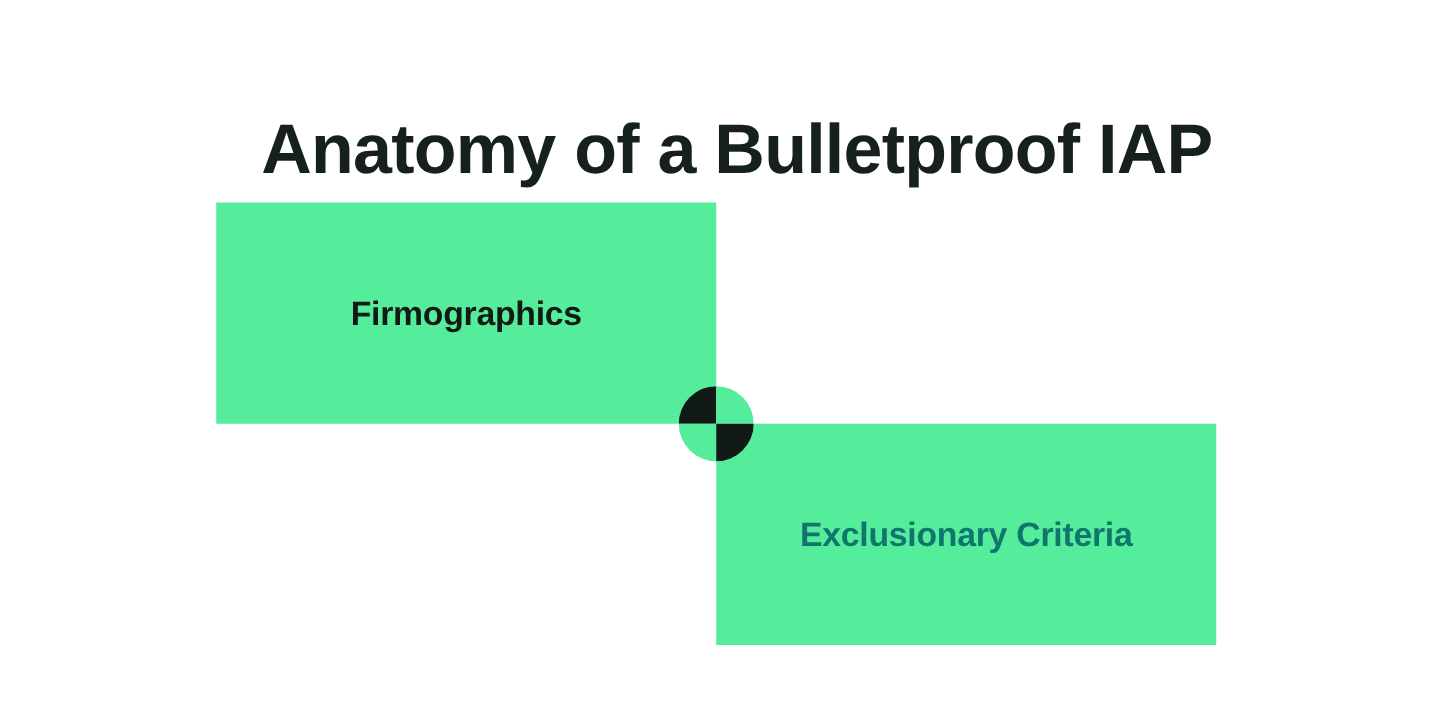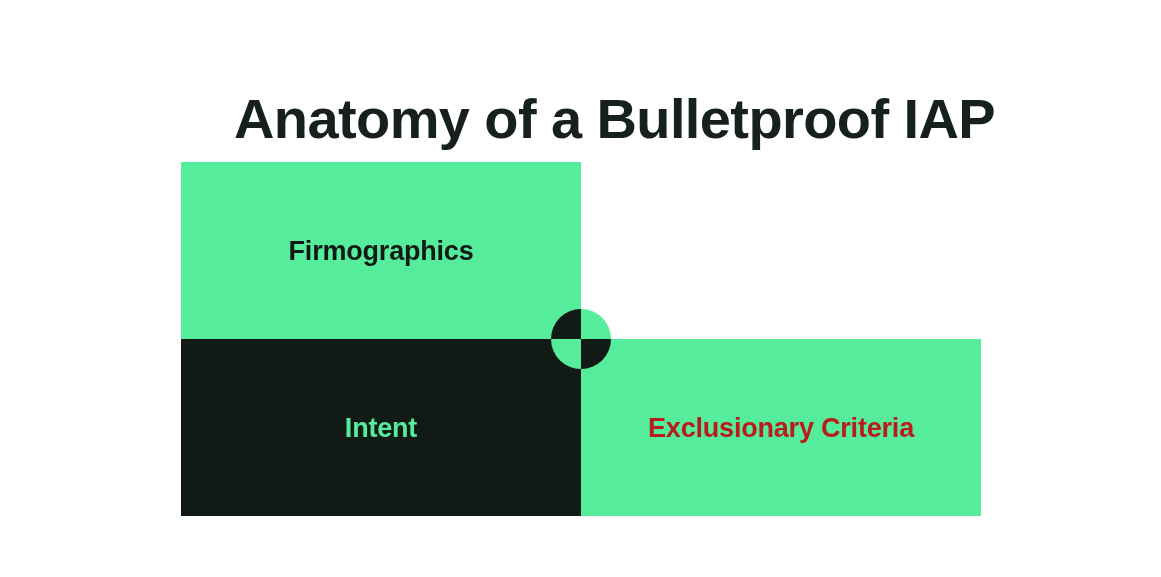--- a/index.html
+++ b/index.html
@@ -14,21 +14,20 @@
     overflow: hidden;
     font-family: "Liberation Sans", sans-serif;
     -webkit-font-smoothing: antialiased;
   }
 
   .page {
     position: relative;
     width: 935px;
     height: 577px;
     background: #ffffff;
-    margin-left: 25px;
   }
 
   
   .page-title {
     position: absolute;
     left: 0;
     top: 47px;
     width: 1161px;
     text-align: center;
     font-size: 56px;
@@ -36,21 +35,21 @@
     font-weight: 800;
     letter-spacing: -0.6px;
     color: #16211b;
     white-space: nowrap;
     margin-left: 9px;
   }
 
   
   .matrix {
     position: absolute;
-    left: 156px;
+    left: 173px;
     top: 162px;
     width: 800px;
     height: 354px;
   }
 
   .quadrant {
     position: absolute;
     width: 400px;
     height: 177px;
     display: flex;
@@ -68,21 +67,21 @@
   }
 
   .q-tl { left: 0;     top: 0;     background: #55ec9c; }
   .q-tr { left: 400px; top: 0;     background: #111a14; }
   .q-bl { left: 0;     top: 177px; background: #111a14; }
   .q-br { left: 400px; top: 177px; background: #55ec9c; }
 
   .q-tl .q-label { color: #111a14; }
   .q-tr .q-label { color: #55ec9c; }
   .q-bl .q-label { color: #55ec9c; }
-  .q-br .q-label { color: #b91c1c; }
+  .q-br .q-label { color: #0f766e; }
 
   
   .center-marker {
     position: absolute;
     left: 370px;   
     top: 147px;    
     width: 60px;
     height: 60px;
     pointer-events: none;
   }
@@ -99,23 +98,20 @@
 
   <h1 class="page-title">Anatomy of a Bulletproof IAP</h1>
 
   <div class="matrix">
 
     <div class="quadrant q-tl">
       <span class="q-label">Firmographics</span>
     </div>
 
 
-    <div class="quadrant q-bl">
-      <span class="q-label">Intent</span>
-    </div>
 
     <div class="quadrant q-br">
       <span class="q-label">Exclusionary Criteria</span>
     </div>
 
     <div class="center-marker">
       <svg viewBox="0 0 60 60" xmlns="http://www.w3.org/2000/svg" aria-hidden="true">
 
         <path d="M30 30 L30 0 A30 30 0 0 0 0 30 Z" fill="#111a14"></path>
 

